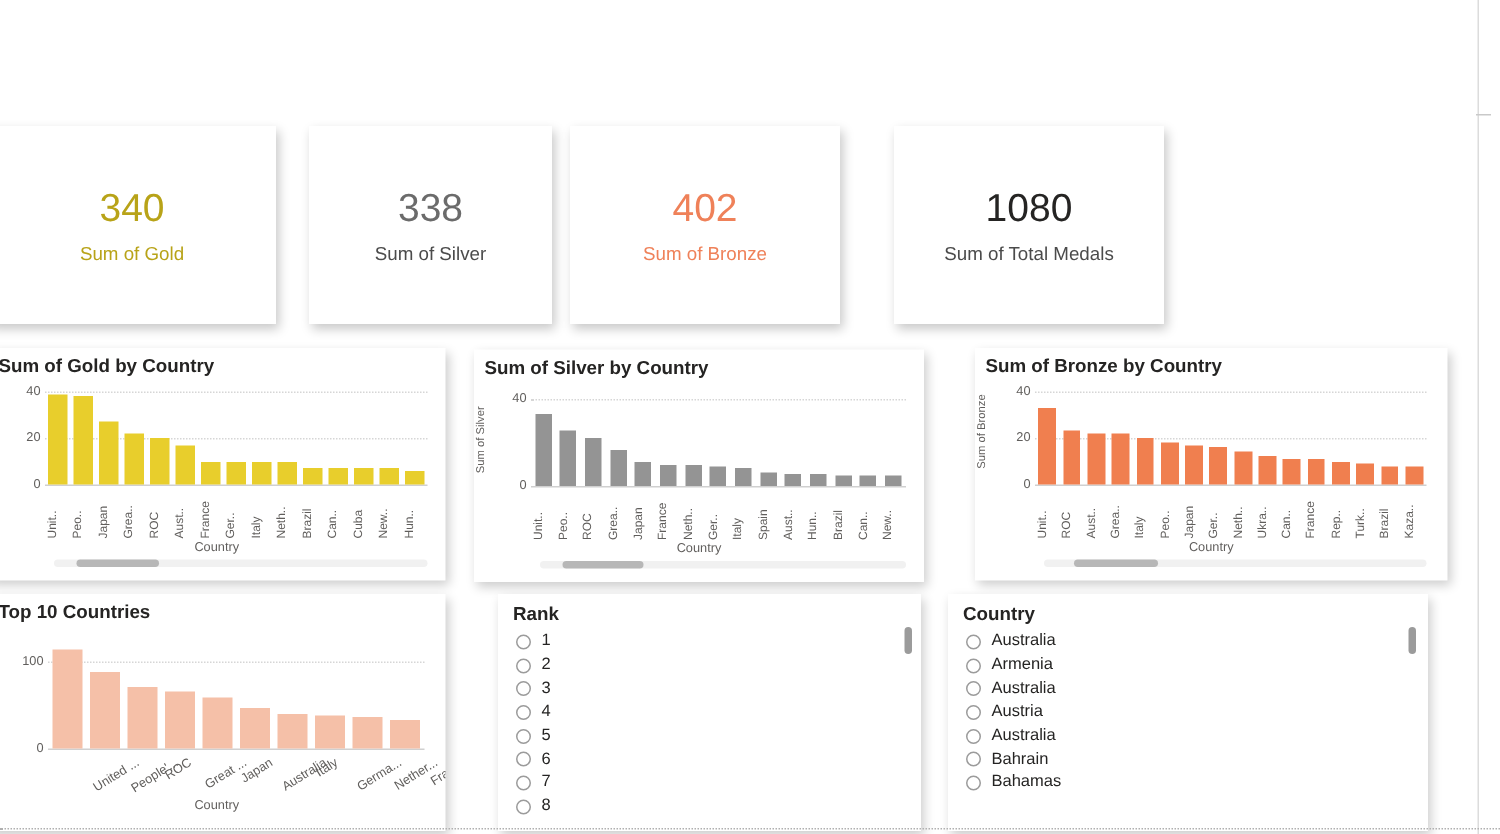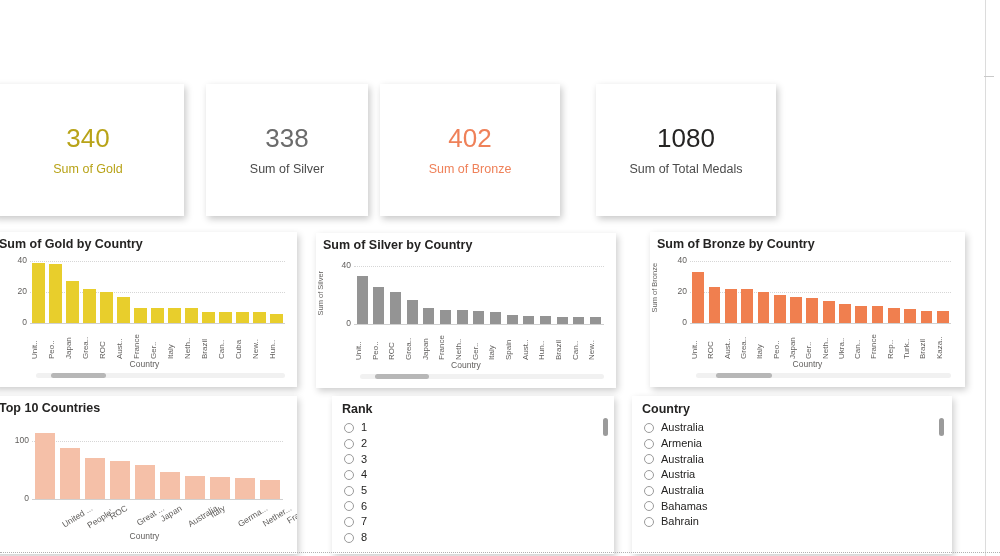--- a/index.html
+++ b/index.html
@@ -528,25 +528,25 @@
         <div class="slicer-item">
           <div class="radio"></div>
           <span class="slicer-text">Austria</span>
         </div>
         <div class="slicer-item">
           <div class="radio"></div>
           <span class="slicer-text">Australia</span>
         </div>
         <div class="slicer-item">
           <div class="radio"></div>
+          <span class="slicer-text">Bahrain</span>
+        </div>
+        <div class="slicer-item">
+          <div class="radio"></div>
           <span class="slicer-text">Bahamas</span>
-        </div>
-        <div class="slicer-item">
-          <div class="radio"></div>
-          <span class="slicer-text">Bahrain</span>
         </div>
       </div>
     <div class="vscroll" style="right:8px; top:22px; height:126px;">
       <div class="vscroll-thumb" style="top:0; height:18px;"></div>
     </div>
   </div>
 
   <div class="dotted-bottom" style="top:552px;"></div>
 </div>
 

